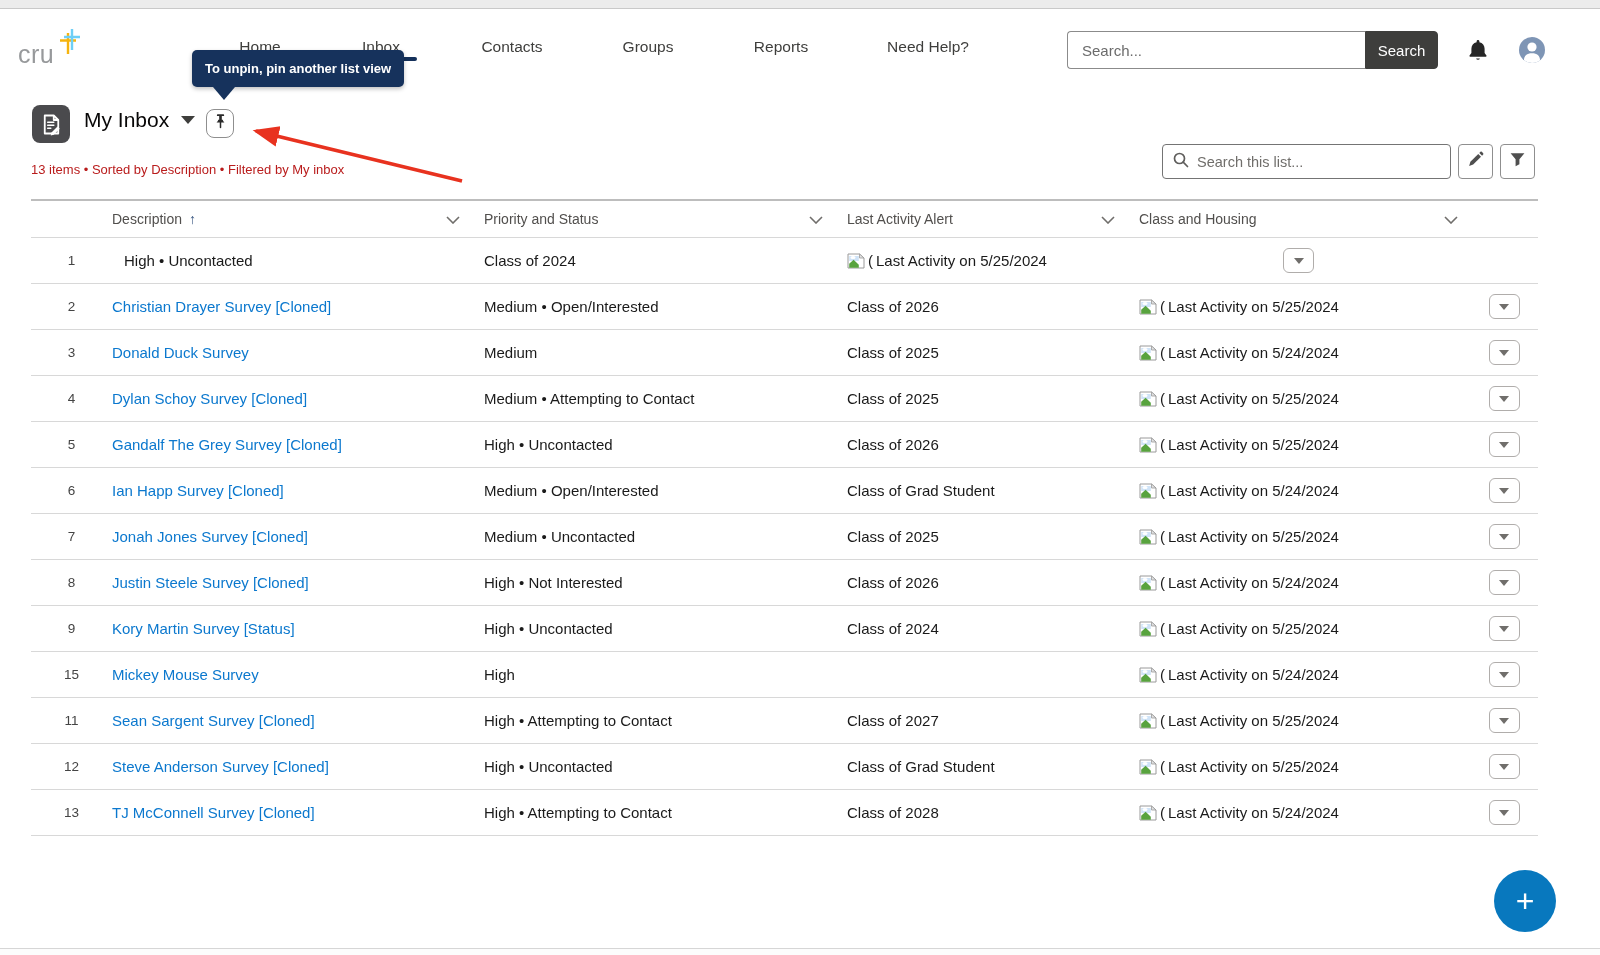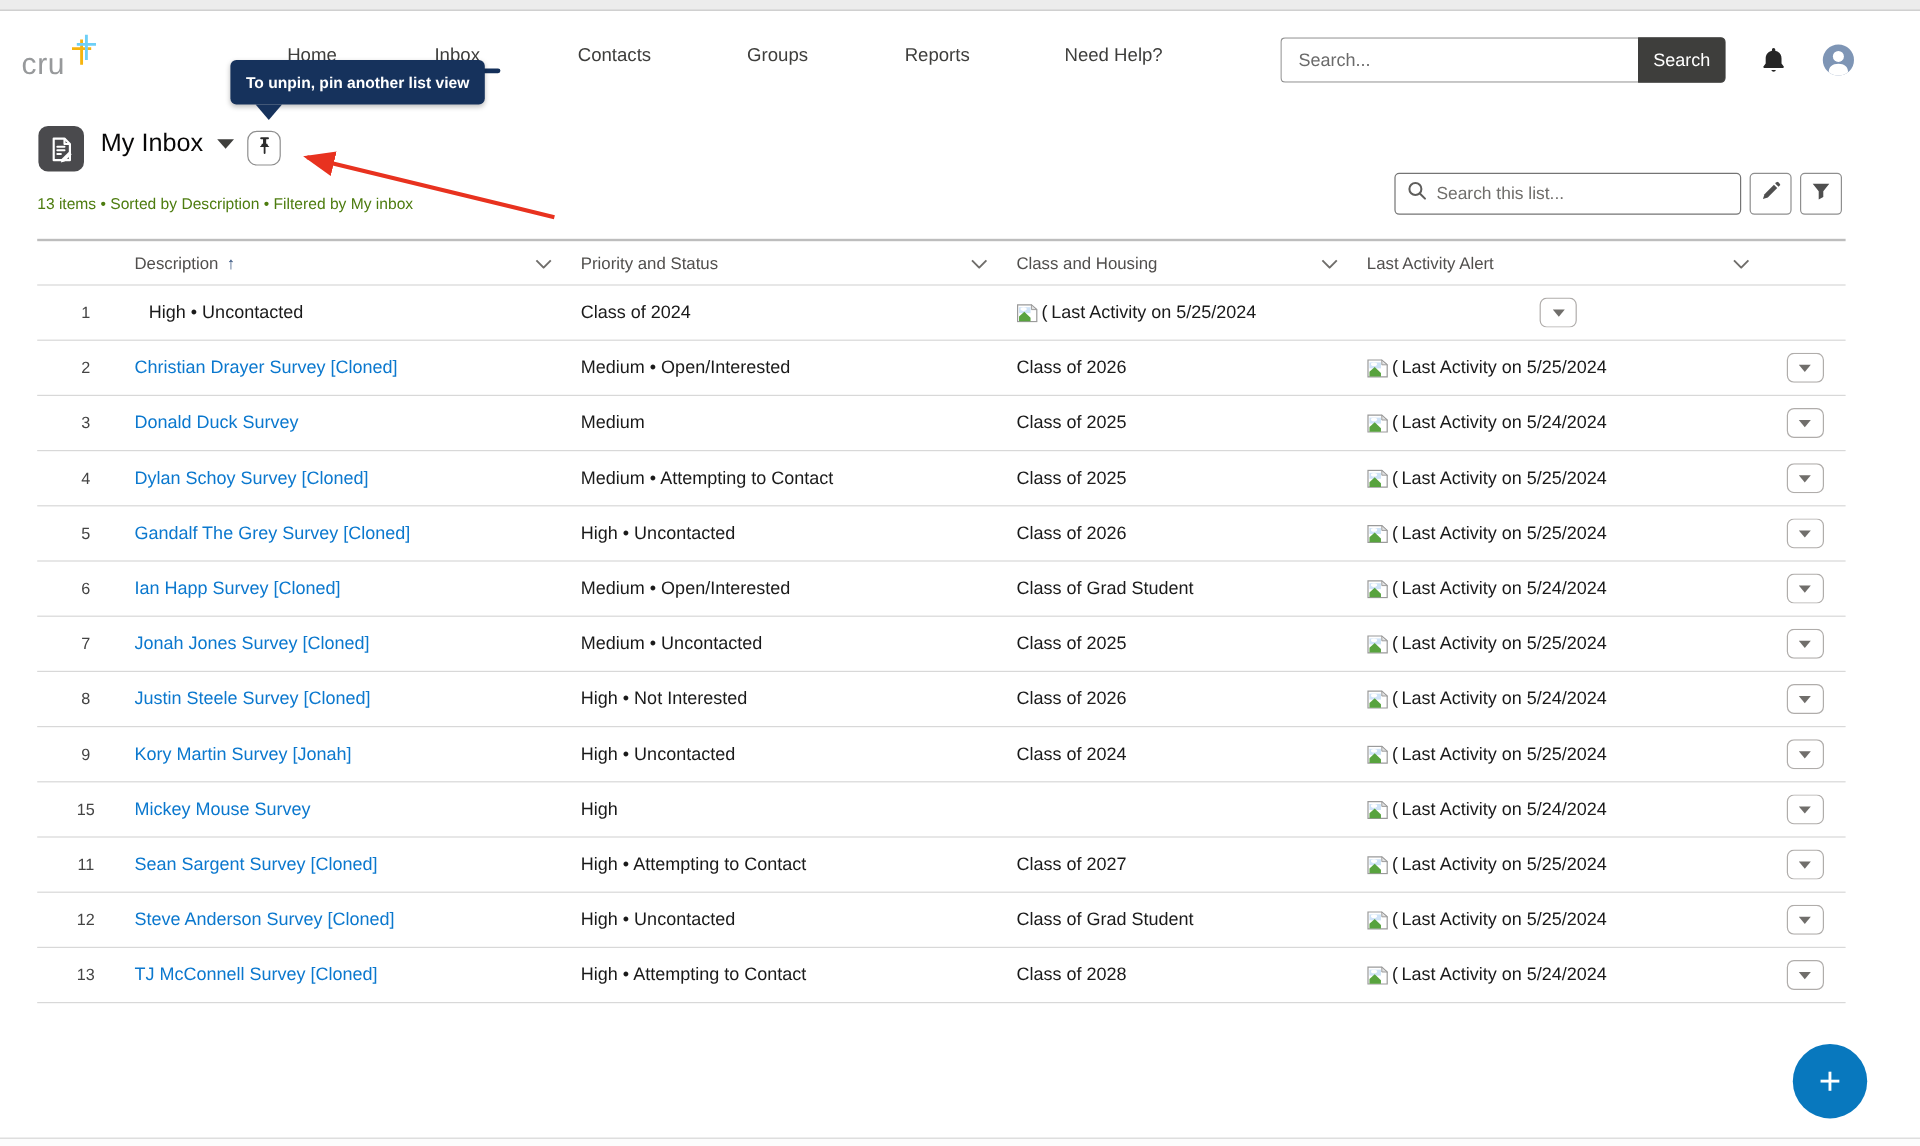--- a/index.html
+++ b/index.html
@@ -30,21 +30,21 @@
   .tooltip { position:absolute; left:192px; top:50px; z-index:2; background:#16325c; color:#fff; font-size:13px; font-weight:bold; padding:11px 13px; border-radius:5px; white-space:nowrap; box-shadow:0 2px 4px rgba(0,0,0,.25); }
   .tooltip-arrow { position:absolute; left:21px; top:100%; width:0; height:0; border-left:11px solid transparent; border-right:11px solid transparent; border-top:13px solid #16325c; }
 
   
   .obj-icon { position:absolute; left:32px; top:105px; width:38px; height:38px; background:#4a4a4d; border-radius:8px; display:flex; align-items:center; justify-content:center; }
   .list-title-wrap { position:absolute; left:84px; top:108px; display:flex; align-items:center; gap:12px; cursor:pointer; }
   .list-title { font-size:21px; color:#080707; }
   .caret-down { width:0; height:0; border-left:7px solid transparent; border-right:7px solid transparent; border-top:8px solid #3e3e3c; }
   .pin-btn { position:absolute; left:206px; top:109px; width:28px; height:29px; background:#fff; border:1px solid #8f8f8f; border-radius:8px; display:flex; align-items:center; justify-content:center; cursor:pointer; }
   .red-arrow { position:absolute; left:0; top:0; width:1600px; height:955px; pointer-events:none; z-index:3; }
-  .list-meta { position:absolute; left:31px; top:162px; font-size:13px; color:#4d7c0f; }
+  .list-meta { position:absolute; left:31px; top:162px; font-size:13px; color:#b91c1c; }
 
   .list-search { position:absolute; left:1162px; top:144px; width:289px; height:35px; border:1px solid #747474; border-radius:4px; display:flex; align-items:center; padding:0 10px; gap:8px; background:#fff; }
   .list-search input { border:none; outline:none; flex:1; font-size:14.5px; color:#0f172a; font-family:"Liberation Sans", sans-serif; }
   .list-search input::placeholder { color:#706e6b; }
   .sq-btn { position:absolute; top:144px; width:35px; height:35px; background:#fff; border:1px solid #8f8f8f; border-radius:4px; display:flex; align-items:center; justify-content:center; cursor:pointer; }
   .edit-btn { left:1458px; }
   .filter-btn { left:1500px; }
 
   
   .table { position:absolute; left:31px; top:199px; width:1507px; }
@@ -196,31 +196,31 @@
               <path d="M1 1 L7 7 L13 1" stroke="#706e6b" stroke-width="1.6" fill="none"></path>
             </svg></span>
       </div>
       <div class="th pad">
         <span class="th-label">Priority and Status</span>
         <span><svg width="14" height="8" viewBox="0 0 14 8">
               <path d="M1 1 L7 7 L13 1" stroke="#706e6b" stroke-width="1.6" fill="none"></path>
             </svg></span>
       </div>
       <div class="th pad">
+        <span class="th-label">Last Activity Alert</span>
+        <span><svg width="14" height="8" viewBox="0 0 14 8">
+              <path d="M1 1 L7 7 L13 1" stroke="#706e6b" stroke-width="1.6" fill="none"></path>
+            </svg></span>
+      </div>
+      <div class="th pad">
         <span class="th-label">Class and Housing</span>
         <span><svg width="14" height="8" viewBox="0 0 14 8">
               <path d="M1 1 L7 7 L13 1" stroke="#706e6b" stroke-width="1.6" fill="none"></path>
             </svg></span>
       </div>
-      <div class="th pad">
-        <span class="th-label">Last Activity Alert</span>
-        <span><svg width="14" height="8" viewBox="0 0 14 8">
-              <path d="M1 1 L7 7 L13 1" stroke="#706e6b" stroke-width="1.6" fill="none"></path>
-            </svg></span>
-      </div>
       <div class="th"></div>
     </div>
     <div id="tbody">
   <div class="tr">
     <div class="td td-num">1</div>
     <div class="td">High • Uncontacted</div>
     <div class="td">Class of 2024</div>
     <div class="td td-alert">
       <span>
         <svg width="18" height="16" viewBox="0 0 18 16" style="display:block">
@@ -411,21 +411,21 @@
     </div>
     <div class="td td-act">
       <button class="rowbtn">
               <span class="caret-sm"></span>
             </button>
     </div>
   </div>
 
   <div class="tr">
     <div class="td td-num">9</div>
-    <div class="td td-desc"><a>Kory Martin Survey [Jonah]</a></div>
+    <div class="td td-desc"><a>Kory Martin Survey [Status]</a></div>
     <div class="td">High • Uncontacted</div>
     <div class="td">Class of 2024</div>
     <div class="td td-alert">
       <span>
         <svg width="18" height="16" viewBox="0 0 18 16" style="display:block">
           <path d="M1 1 h11.5 l4.5 4 v10 H1 z" fill="#ffffff" stroke="#9a9a9a" stroke-width="1"></path>
           <path d="M12.5 1 l4.5 4 h-4.5 z" fill="#e3e3e3" stroke="#9a9a9a" stroke-width="0.8"></path>
           <rect x="2.2" y="3" width="9.6" height="5" fill="#cfe3f7"></rect>
           <ellipse cx="6" cy="4.6" rx="2.6" ry="1.5" fill="#ffffff"></ellipse>
           <path d="M2.2 14.8 v-4 l4.4-4 5.2 5 v3 z" fill="#58a33e"></path>

